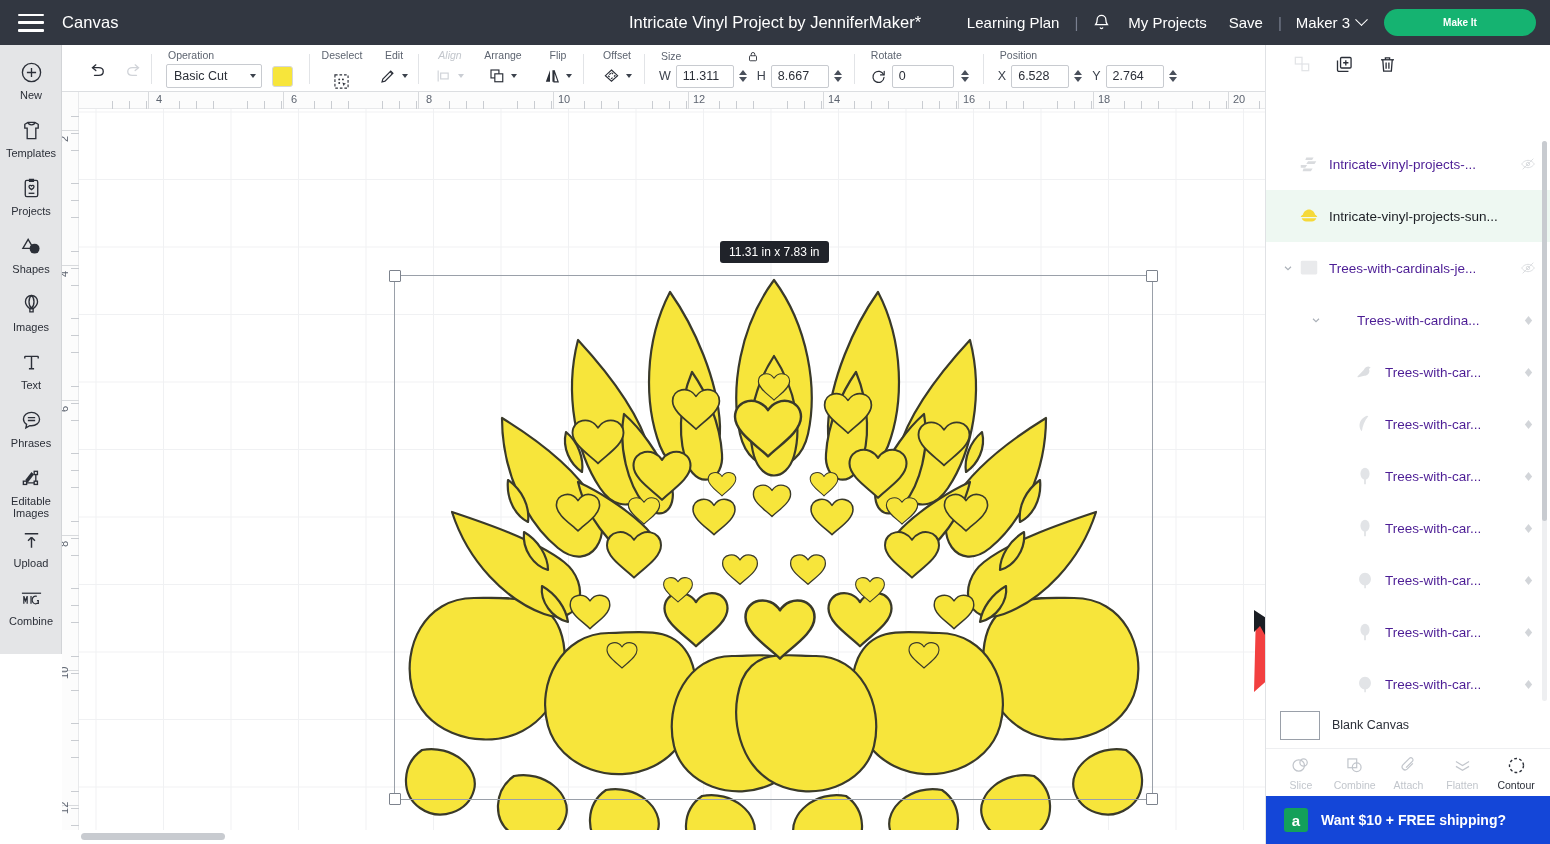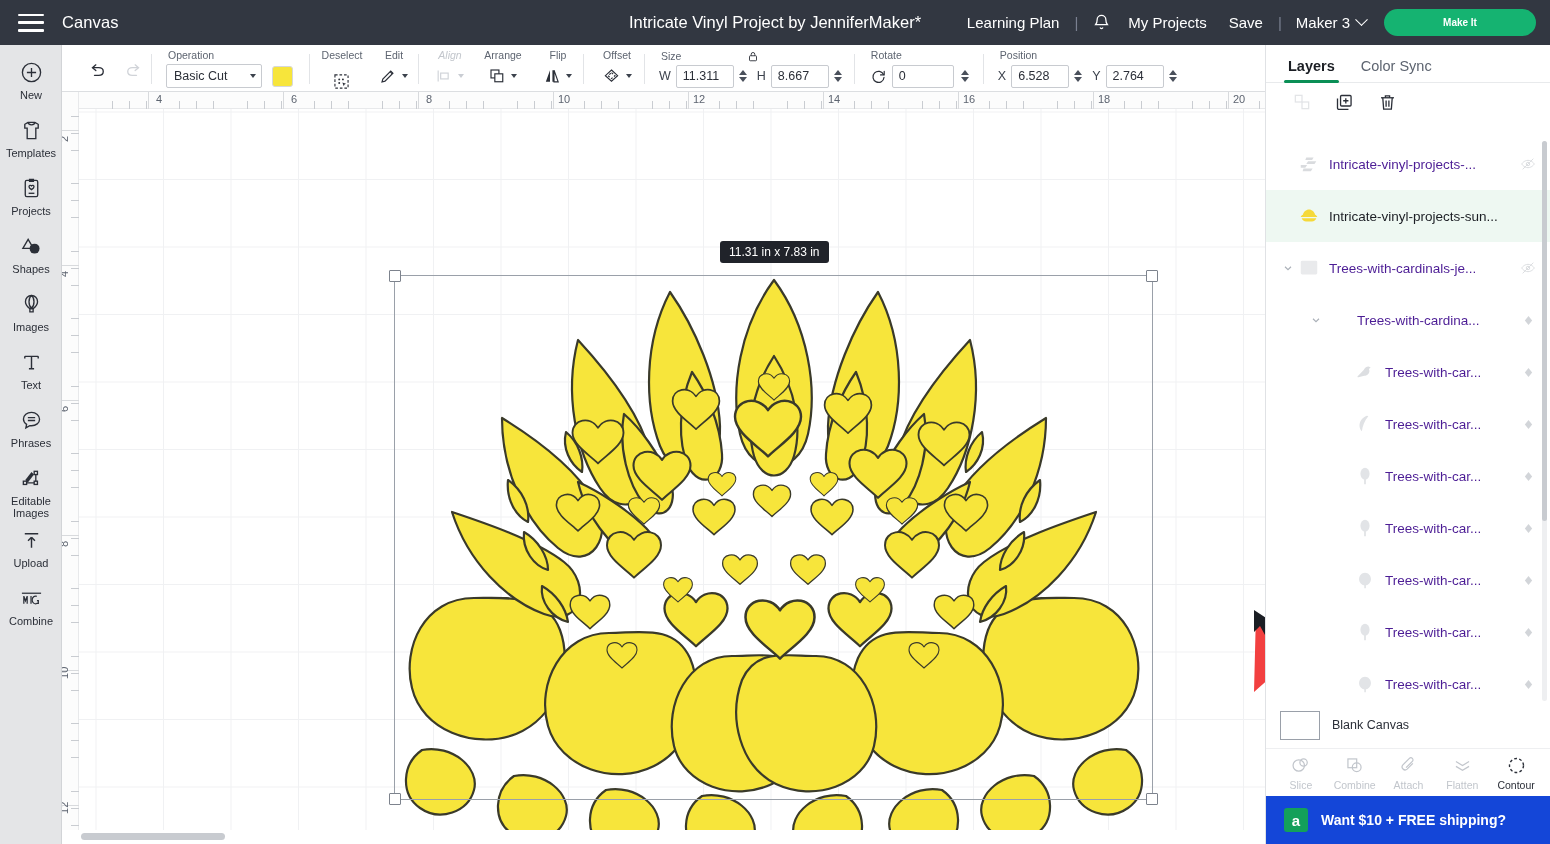--- a/index.html
+++ b/index.html
@@ -51,21 +51,21 @@
     background: #15b371; color: #fff; border: none;
     border-radius: 20px; height: 27px; width: 152px;
     font-size: 10px; font-weight: bold; cursor: pointer;
     margin-left: 10px;
     font-family: "Liberation Sans", sans-serif;
   }
 
   
   #sidebar {
     position: absolute; top: 45px; left: 0;
-    width: 62px; height: 799px;
+    width: 62px; height: 609px;
     background: #e4e5e7;
     border-right: 1px solid #d2d4d7;
     padding-top: 6px;
     z-index: 30;
   }
   .side-item {
     width: 62px; min-height: 58px;
     display: flex; flex-direction: column; align-items: center; justify-content: flex-start;
     padding-top: 9px; cursor: pointer;
     color: #2b2f38;
@@ -813,24 +813,20 @@
 
 <div id="hscroll-track">
   <div id="hscroll-thumb"></div>
 </div>
 <div id="vscroll-track">
   <div id="vscroll-thumb"></div>
 </div>
 
 <div id="right-panel">
 
-  <div id="rp-tabs">
-    <div class="rp-tab active">Layers</div>
-    <div class="rp-tab">Color Sync</div>
-  </div>
 
   <div id="rp-actions">
     <span>
       <svg width="20" height="20" viewBox="0 0 24 24" fill="none" stroke="#e2e4e7" stroke-width="1.5">
         <rect x="4" y="4" width="8" height="8"></rect>
           <rect x="12" y="12" width="8" height="8"></rect>
       </svg>
     </span>
     <span>
       <svg width="21" height="21" viewBox="0 0 24 24" fill="none" stroke="#2b2f38" stroke-width="1.5">

